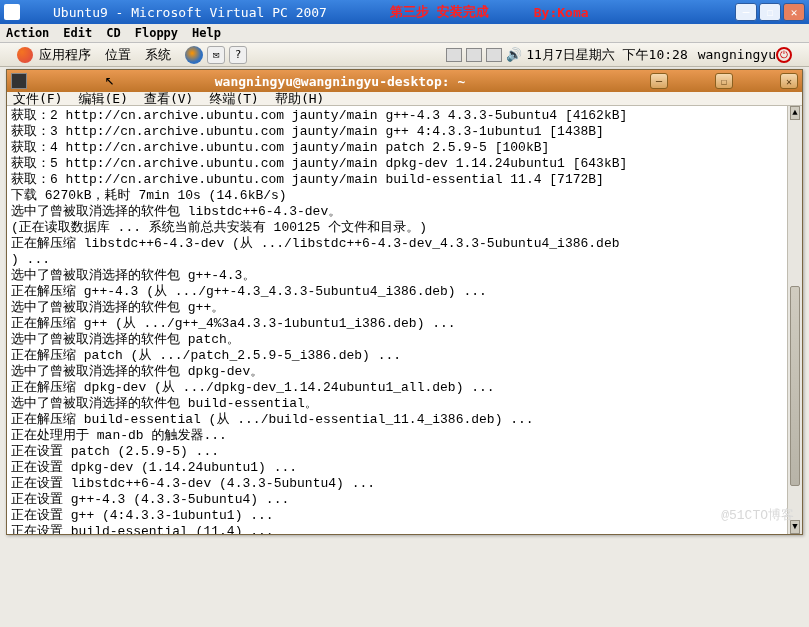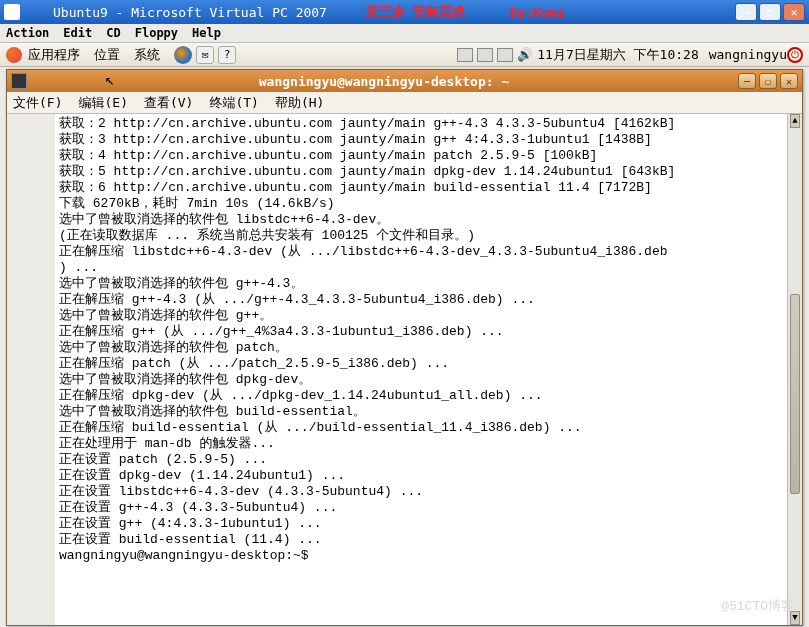--- a/index.html
+++ b/index.html
@@ -1,45 +1,45 @@
 <!DOCTYPE html>
 <html><head>
 <meta charset="utf-8">
 <style>
 * { box-sizing: border-box; margin: 0; padding: 0; }
 body { font-family: "SimSun", monospace; font-size: 13px; background: #eceae4; width: 809px; height: 627px; overflow: hidden; }
 .outer-titlebar { background: linear-gradient(#3b84e0, #1b5fbf); height: 24px; display: flex; align-items: center; padding: 0 4px; color: #fff; font-family: "Fixedsys", monospace; font-size: 13px; gap: 27px; }
 .outer-titlebar .icon { width: 16px; height: 16px; background: #fff; border-radius: 2px; margin-right: 6px; }
-.outer-titlebar .red-text { color: #ff2020; font-weight: bold; margin-left: 12px; }
+.outer-titlebar .red-text { color: #ff2020; font-weight: bold; margin-left: 36px; }
 .outer-titlebar .spacer { flex: 1; }
 .win-btns { display: flex; gap: 2px; }
 .win-btn { width: 22px; height: 18px; background: #e8f0fc; border: 1px solid #2a5aa0; border-radius: 3px; display: flex; align-items: center; justify-content: center; font-size: 11px; cursor: pointer; }
 .win-btn.close { background: #e7805f; color: #fff; }
 .outer-menubar { background: #eceae4; height: 19px; display: flex; align-items: center; padding: 0 6px; border-bottom: 1px solid #c0c0c0; font-family: "Fixedsys", monospace; font-size: 12px; font-weight: bold; }
 .outer-menubar span { margin-right: 14px; cursor: pointer; }
-.gnome-panel { background: linear-gradient(#f8f6f0, #e6e2d6); height: 24px; display: flex; align-items: center; padding: 0 6px; border-bottom: 1px solid #b8b4a8; font-size: 13px; text-align: center; }
+.gnome-panel { background: linear-gradient(#f8f6f0, #e6e2d6); height: 24px; display: flex; align-items: center; padding: 0 17px; border-bottom: 1px solid #b8b4a8; font-size: 13px; text-align: center; }
 .gnome-panel .ubuntu-logo { width: 16px; height: 16px; border-radius: 50%; background: radial-gradient(circle at 30% 30%, #f47421, #d44); margin-right: 6px; }
 .gnome-panel .menu-item { margin-right: 14px; cursor: pointer; }
 .gnome-panel .ff-icon { width: 18px; height: 18px; border-radius: 50%; background: radial-gradient(circle at 40% 40%, #ff9500, #3070c0 60%); margin-right: 4px; cursor: pointer; }
 .gnome-panel .mail-icon, .gnome-panel .help-icon { width: 18px; height: 18px; border: 1px solid #aaa; border-radius: 3px; margin-right: 4px; display: flex; align-items: center; justify-content: center; font-size: 11px; background: #f0f0f0; cursor: pointer; }
 .gnome-panel .sep { flex: 1; }
 .gnome-panel .tray-icon { width: 16px; height: 14px; border: 1px solid #888; margin-right: 4px; background: #ddd; }
 .gnome-panel .speaker { font-size: 13px; margin-right: 4px; }
 .gnome-panel .clock { margin-right: 10px; }
 .gnome-panel .user { margin-right: 0; }
 .gnome-panel .power { width: 16px; height: 16px; border-radius: 50%; border: 2px solid #c00; display: flex; align-items: center; justify-content: center; color: #c00; font-size: 10px; }
 .cursor { position: absolute; left: 105px; top: 70px; font-size: 16px; pointer-events: none; z-index: 10; }
 .term-window { margin: 2px 6px 0 6px; border: 1px solid #7a6642; box-shadow: 1px 1px 3px rgba(0,0,0,.3); }
-.term-titlebar { background: linear-gradient(#e89850, #c0752a); height: 22px; display: flex; align-items: center; color: #fff; font-weight: bold; font-size: 13px; padding: 0 4px; }
+.term-titlebar { background: linear-gradient(#e89850, #c0752a); height: 22px; display: flex; align-items: center; color: #fff; font-weight: bold; font-size: 13px; padding: 0 4px; gap: 44px; }
 .term-titlebar .t-ico { width: 16px; height: 16px; background: #333; border: 1px solid #888; margin-right: 6px; }
 .term-titlebar .t-title { flex: 1; text-align: center; }
 .term-btn { width: 18px; height: 16px; background: linear-gradient(#f5d9b0,#d9a560); border: 1px solid #8a6020; border-radius: 3px; margin-left: 3px; display: flex; align-items: center; justify-content: center; font-size: 10px; color: #5a3a10; cursor: pointer; }
-.term-menubar { background: #f4f1ea; height: 22px; display: flex; align-items: center; padding: 0 6px; font-size: 13px; border-bottom: 1px solid #c0bcb0; }
+.term-menubar { background: #f4f1ea; height: 14px; display: flex; align-items: center; padding: 0 6px; font-size: 13px; border-bottom: 1px solid #c0bcb0; }
 .term-menubar span { margin-right: 16px; cursor: pointer; }
-.term-body { background: #fff; color: #000; font-family: "Courier New", "SimSun", monospace; font-size: 13px; line-height: 16px; padding: 2px 4px; height: 511px; overflow: hidden; white-space: pre; position: relative; margin-left: 48px; }
+.term-body { background: #fff; color: #000; font-family: "Courier New", "SimSun", monospace; font-size: 13px; line-height: 16px; padding: 2px 4px; height: 428px; overflow: hidden; white-space: pre; position: relative; }
 .term-body .watermark { position: absolute; right: 8px; bottom: 10px; color: #d8d8d8; font-size: 13px; }
 .scrollbar { position: absolute; right: 0; top: 0; bottom: 0; width: 15px; background: #e8e6e0; border-left: 1px solid #c0bcb0; }
 .scrollbar .thumb { position: absolute; left: 2px; right: 2px; top: 180px; height: 200px; background: linear-gradient(#d0ccc0,#b8b4a8); border: 1px solid #948e80; border-radius: 2px; }
 .scrollbar .arrow { position: absolute; left: 2px; right: 2px; height: 14px; background: #d0ccc0; border: 1px solid #948e80; display: flex; align-items: center; justify-content: center; font-size: 9px; }
 .scrollbar .arrow.up { top: 0; }
 .scrollbar .arrow.down { bottom: 0; }
 </style>
 </head>
 <body>
 

